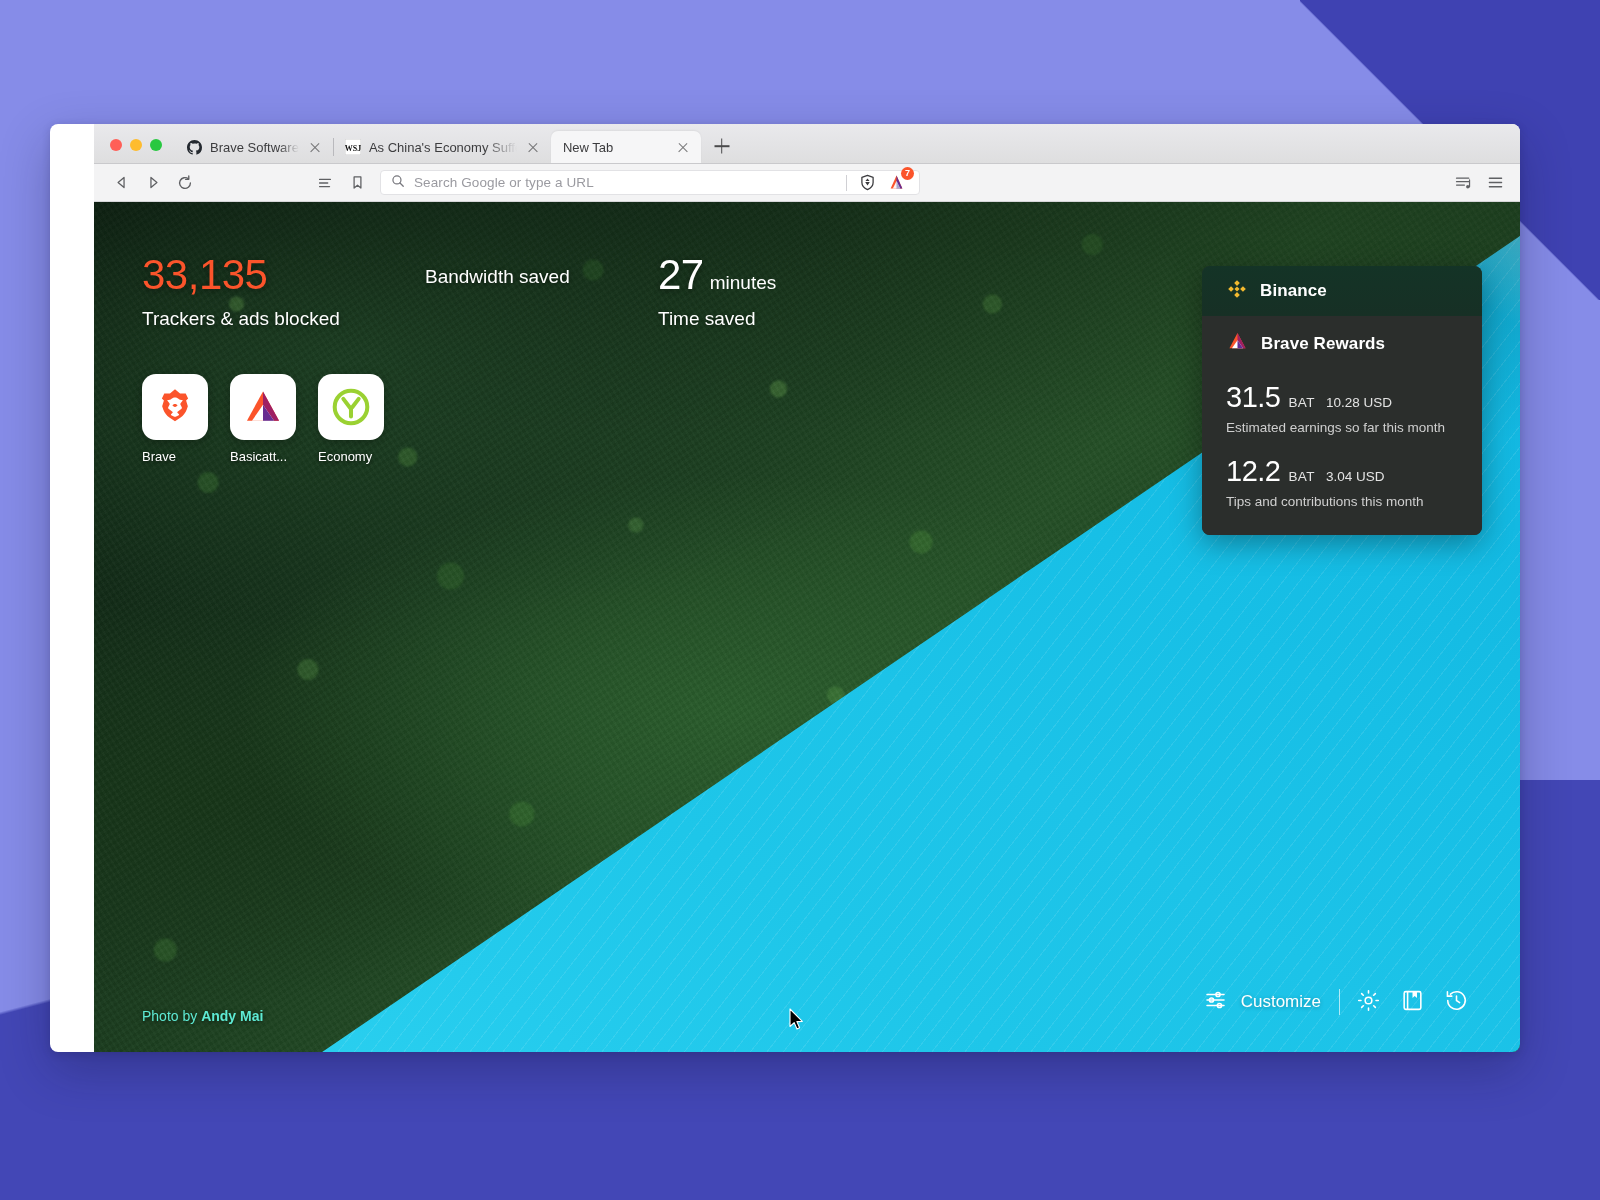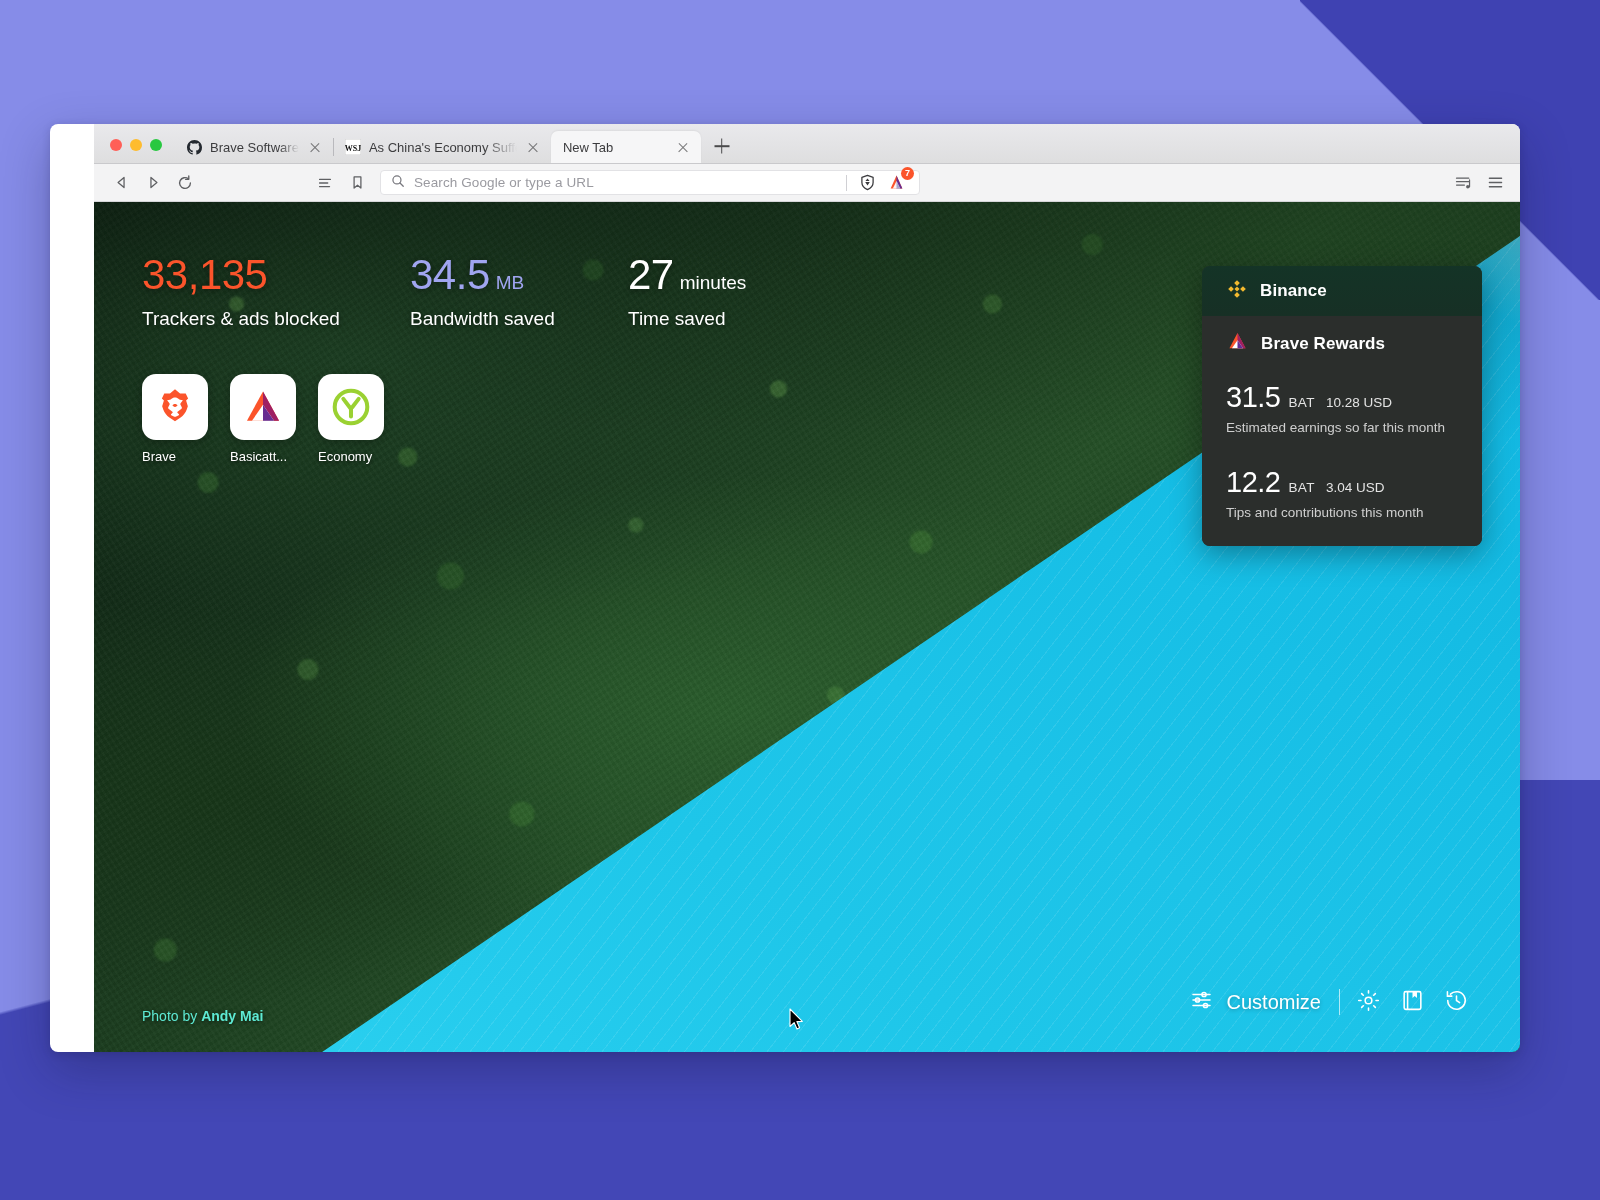--- a/index.html
+++ b/index.html
@@ -140,21 +140,21 @@
   }
   .water-ripple {
     position:absolute; inset:0; opacity:.17;
     background-image:repeating-linear-gradient(128deg, rgba(255,255,255,.55) 0 1px, rgba(255,255,255,0) 1px 13px);
     clip-path:polygon(100% 0%, 100% 100%, 16% 100%, 100% 4%);
   }
   #ntp-overlay { position:absolute; inset:0; background:linear-gradient(180deg, rgba(0,0,0,.18), rgba(0,0,0,0) 28%); }
 
   
   #ntp-content { position:absolute; inset:0; }
-  #stats-row { position:absolute; left:48px; top:52px; display:flex; align-items:flex-start; gap:0; }
+  #stats-row { position:absolute; left:48px; top:52px; display:flex; align-items:flex-start; gap:15px; }
   .stat { padding-right:0; }
   .stat-number { font-size:42px; font-weight:400; line-height:1; letter-spacing:-.5px;
                  text-shadow:0 1px 6px rgba(0,0,0,.45); }
   .stat-unit { font-size:19px; font-weight:400; margin-left:6px; }
   .stat-label { margin-top:12px; font-size:19px; color:#fff; text-shadow:0 1px 5px rgba(0,0,0,.55); }
 
   
   #top-sites { position:absolute; left:48px; top:172px; display:flex; gap:22px; }
   .site-tile { width:66px; display:flex; flex-direction:column; gap:9px; }
   .site-icon {
@@ -171,32 +171,32 @@
     box-shadow:0 8px 30px rgba(0,0,0,.35);
   }
   #rewards-tab {
     height:50px; display:flex; align-items:center; gap:12px; padding:0 24px;
     background:linear-gradient(180deg, rgba(18,52,38,.92), rgba(20,48,36,.88));
   }
   #rewards-tab-label { font-size:17px; font-weight:700; color:#fff; letter-spacing:.1px; }
   #rewards-body { background:#2b2e2c; padding:14px 24px 26px; }
   #rewards-title-row { display:flex; align-items:center; gap:12px; margin-bottom:26px; }
   #rewards-title { font-size:17px; font-weight:700; color:#fff; letter-spacing:.1px; }
-  .reward-block { margin-bottom:33px; }
+  .reward-block { margin-bottom:22px; }
   .reward-block:last-child { margin-bottom:0; }
   .reward-amount-row { display:flex; align-items:baseline; gap:8px; }
   .reward-amount { font-size:29px; color:#fff; line-height:1; letter-spacing:-.5px; }
   .reward-bat { font-size:13.5px; color:#e3e3e3; letter-spacing:.4px; }
   .reward-usd { font-size:13.5px; color:#e3e3e3; margin-left:3px; }
   .reward-desc { margin-top:8px; font-size:13.5px; color:#cfcfcf; }
 
   
   #ntp-bottom { position:absolute; right:42px; bottom:30px; display:flex; align-items:center; gap:0; }
   #customize-button { display:flex; align-items:center; gap:13px; padding-right:18px; }
-  #customize-label { font-size:20px; color:#fff; text-shadow:0 1px 4px rgba(0,0,0,.28); }
+  #customize-label { font-size:17px; color:#fff; text-shadow:0 1px 4px rgba(0,0,0,.28); }
   #bottom-divider { width:1px; height:26px; background:rgba(255,255,255,.65); margin-right:6px; }
   .bottom-icon-btn { width:44px; height:40px; display:flex; align-items:center; justify-content:center; }
 
   #photo-credit {
     position:absolute; left:48px; bottom:28px; font-size:14px; color:#5eead4;
     text-shadow:0 1px 5px rgba(0,0,0,.6);
   }
   #photo-credit b { font-weight:700; }
 
   #cursor { position:absolute; left:789px; top:1008px; pointer-events:none; }
@@ -356,24 +356,20 @@
     <div id="ntp-content">
 
       <div id="stats-row">
 
         <div class="stat" style="width:268px">
           <div class="stat-number" style="color:#fb542b">33,135</div>
           <div class="stat-label">Trackers &amp; ads blocked</div>
         </div>
 
         <div class="stat" style="width:218px">
-          <div style="display:flex;align-items:baseline">
-            <span class="stat-number" style="color:#a0a5f0">34.5</span>
-            <span class="stat-unit" style="color:#a0a5f0">MB</span>
-          </div>
           <div class="stat-label">Bandwidth saved</div>
         </div>
 
         <div class="stat">
           <div style="display:flex;align-items:baseline">
             <span class="stat-number" style="color:#ffffff">27</span>
             <span class="stat-unit" style="color:#ffffff">minutes</span>
           </div>
           <div class="stat-label">Time saved</div>
         </div>

